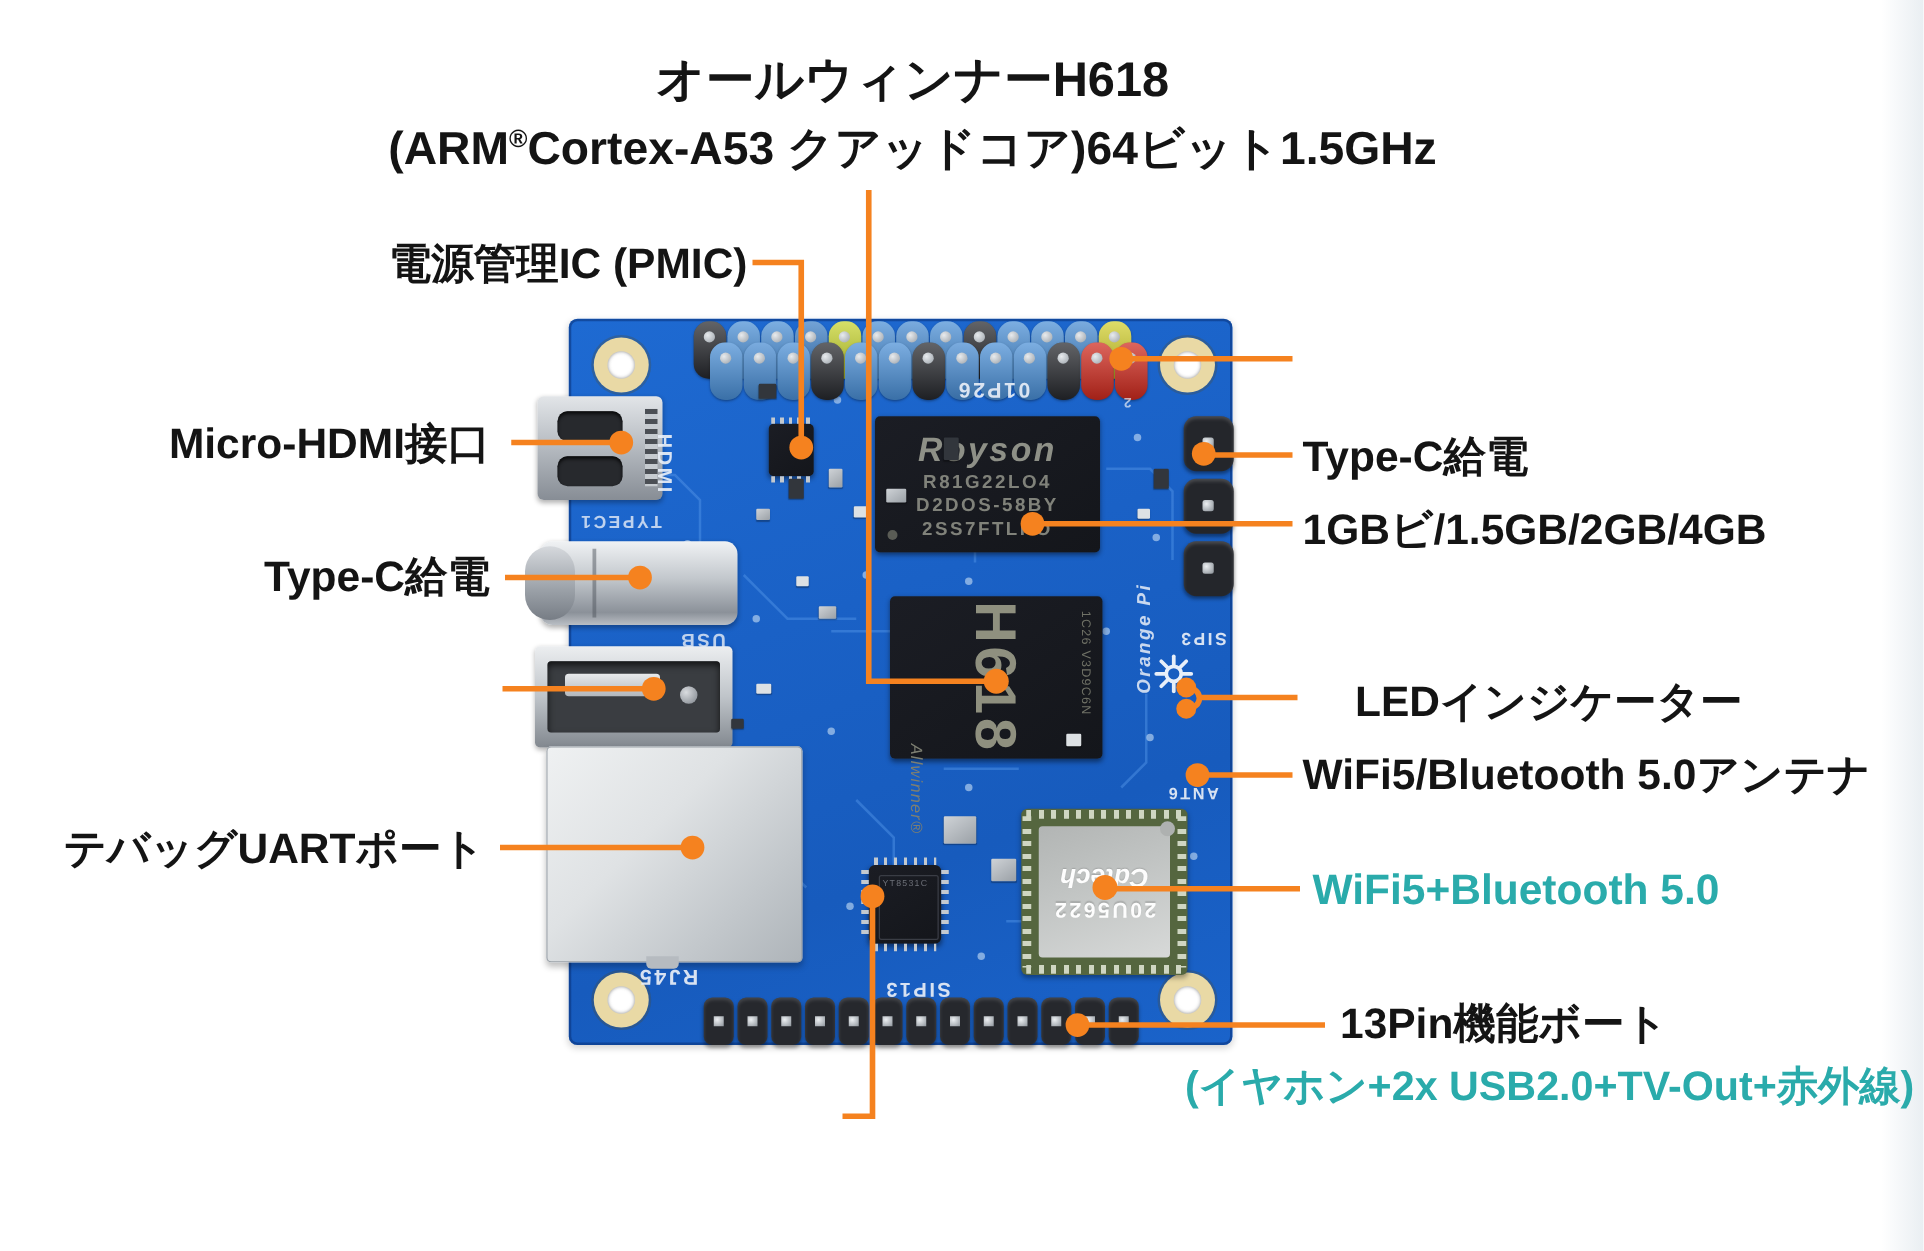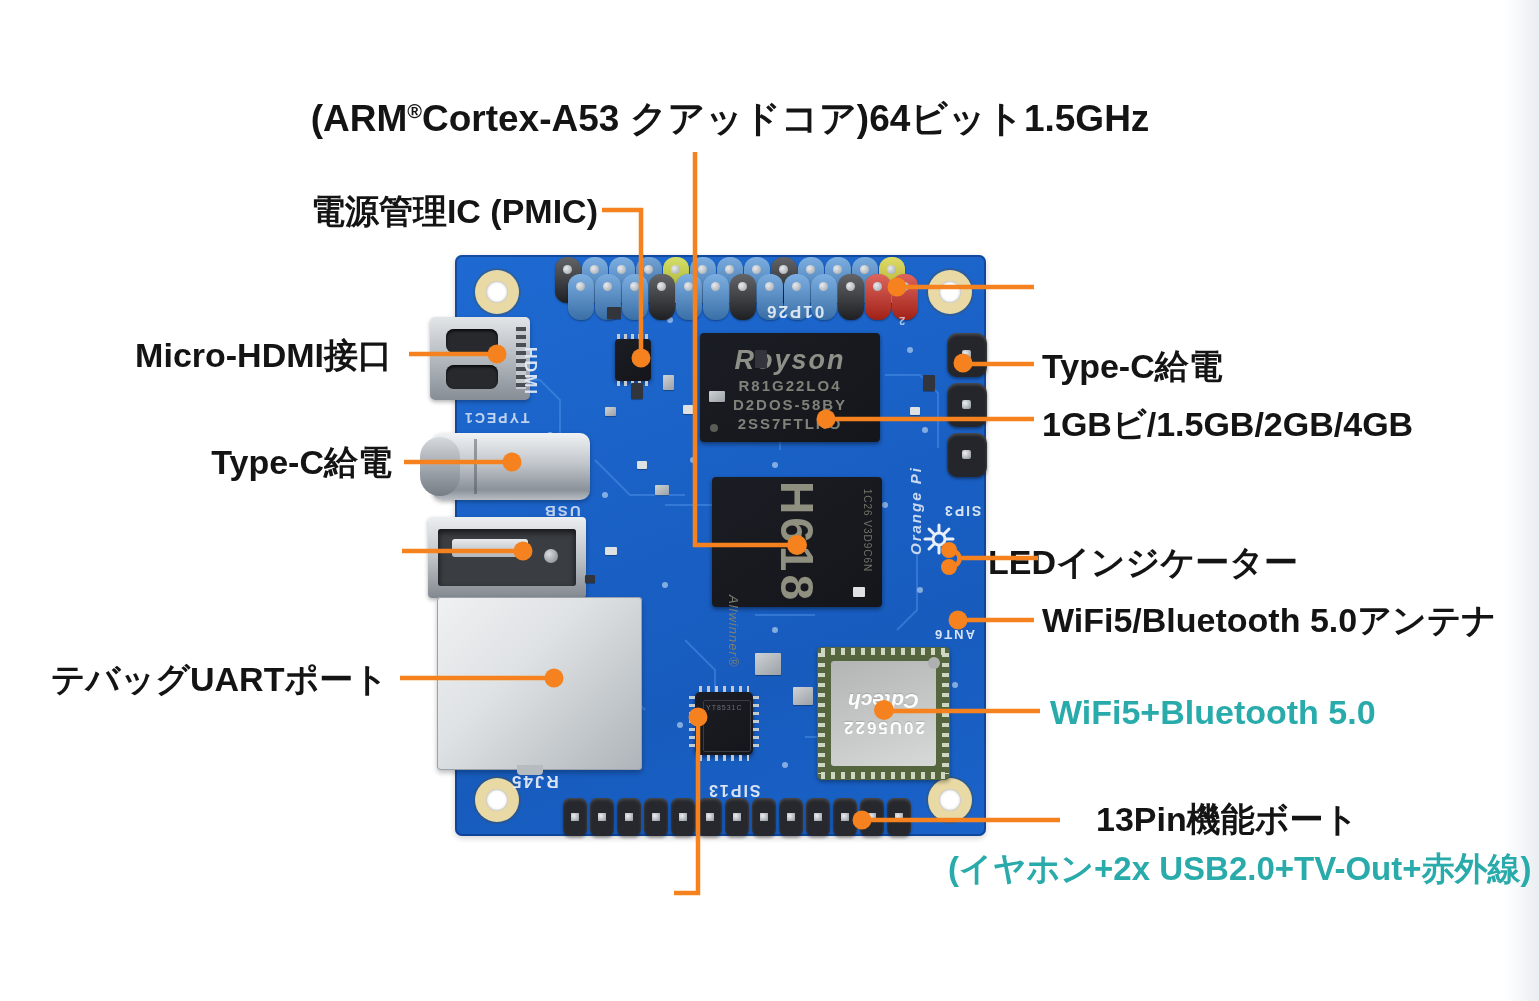--- a/index.html
+++ b/index.html
@@ -22,24 +22,24 @@
   .title2{left:280px;top:97px;width:900px;text-align:center;font-size:37px;}
   .l-pmic{right:941px;top:191px;}
   .l-hdmi{right:1147px;top:335px;}
   .l-typec-l{right:1147px;top:442px;}
   .l-usb-l{right:1147px;top:532px;}
   .l-uart{right:1151px;top:659px;}
   .l-eth{right:871px;top:873px;}
   .r-usbport{left:1042px;top:264px;}
   .r-typec{left:1042px;top:346px;}
   .r-ram{left:1042px;top:400px;line-height:48px;}
-  .r-led{left:988px;top:542px;}
+  .r-led{left:1084px;top:542px;}
   .r-ant{left:1042px;top:600px;}
   .r-wifi{left:1050px;top:692px;}
-  .r-13pin{left:1072px;top:799px;margin-left:24px;}
+  .r-13pin{left:1072px;top:799px;}
   .r-13pin-detail{left:948px;top:850px;font-size:33px;}
   
   .leaders{position:absolute;left:0;top:0;z-index:6;pointer-events:none;}
   .leader{stroke:var(--accent);stroke-width:4.5;fill:none;}
   .dot{fill:var(--accent);}
   
   .board{position:absolute;left:455px;top:255px;width:531px;height:581px;border-radius:7px;
     background:linear-gradient(160deg,#1e6ad2 0%,#1a61c6 40%,#175bbd 70%,#1a63ca 100%);
     box-shadow:inset 0 0 0 2px rgba(10,50,120,.55), 0 2px 6px rgba(0,0,0,.18);}
   .board *{position:absolute;}
@@ -401,20 +401,21 @@
     <div class="smd silver" style="left:200px;top:230px;width:14px;height:10px;"></div>
     <div class="smd dark" style="left:468px;top:120px;width:12px;height:16px;"></div>
     <div class="smd lite" style="left:455px;top:152px;width:10px;height:8px;"></div>
     <div class="smd silver" style="left:300px;top:398px;width:26px;height:22px;"></div>
     <div class="smd silver" style="left:338px;top:432px;width:20px;height:18px;"></div>
     <div class="smd lite" style="left:150px;top:292px;width:12px;height:8px;"></div>
     <div class="smd dark" style="left:130px;top:320px;width:10px;height:8px;"></div>
     <div class="smd lite" style="left:398px;top:332px;width:12px;height:10px;"></div>
   </div>
 
+  <div class="lbl title1">オールウィンナーH618</div>
   <div class="lbl title2"><span>(ARM</span><sup>®</sup><span>Cortex-A53 クアッドコア)64ビット1.5GHz</span></div>
 
   <div class="lbl l-hdmi">Micro-HDMI接口</div>
   <div class="lbl l-pmic">電源管理IC (PMIC)</div>
   <div class="lbl l-typec-l">Type-C給電</div>
   <div class="lbl l-uart">テバッグUARTポート</div>
 
   <div class="lbl r-typec">Type-C給電</div>
   <div class="lbl r-ram">
     <div>1GBビ/1.5GB/2GB/4GB</div>

